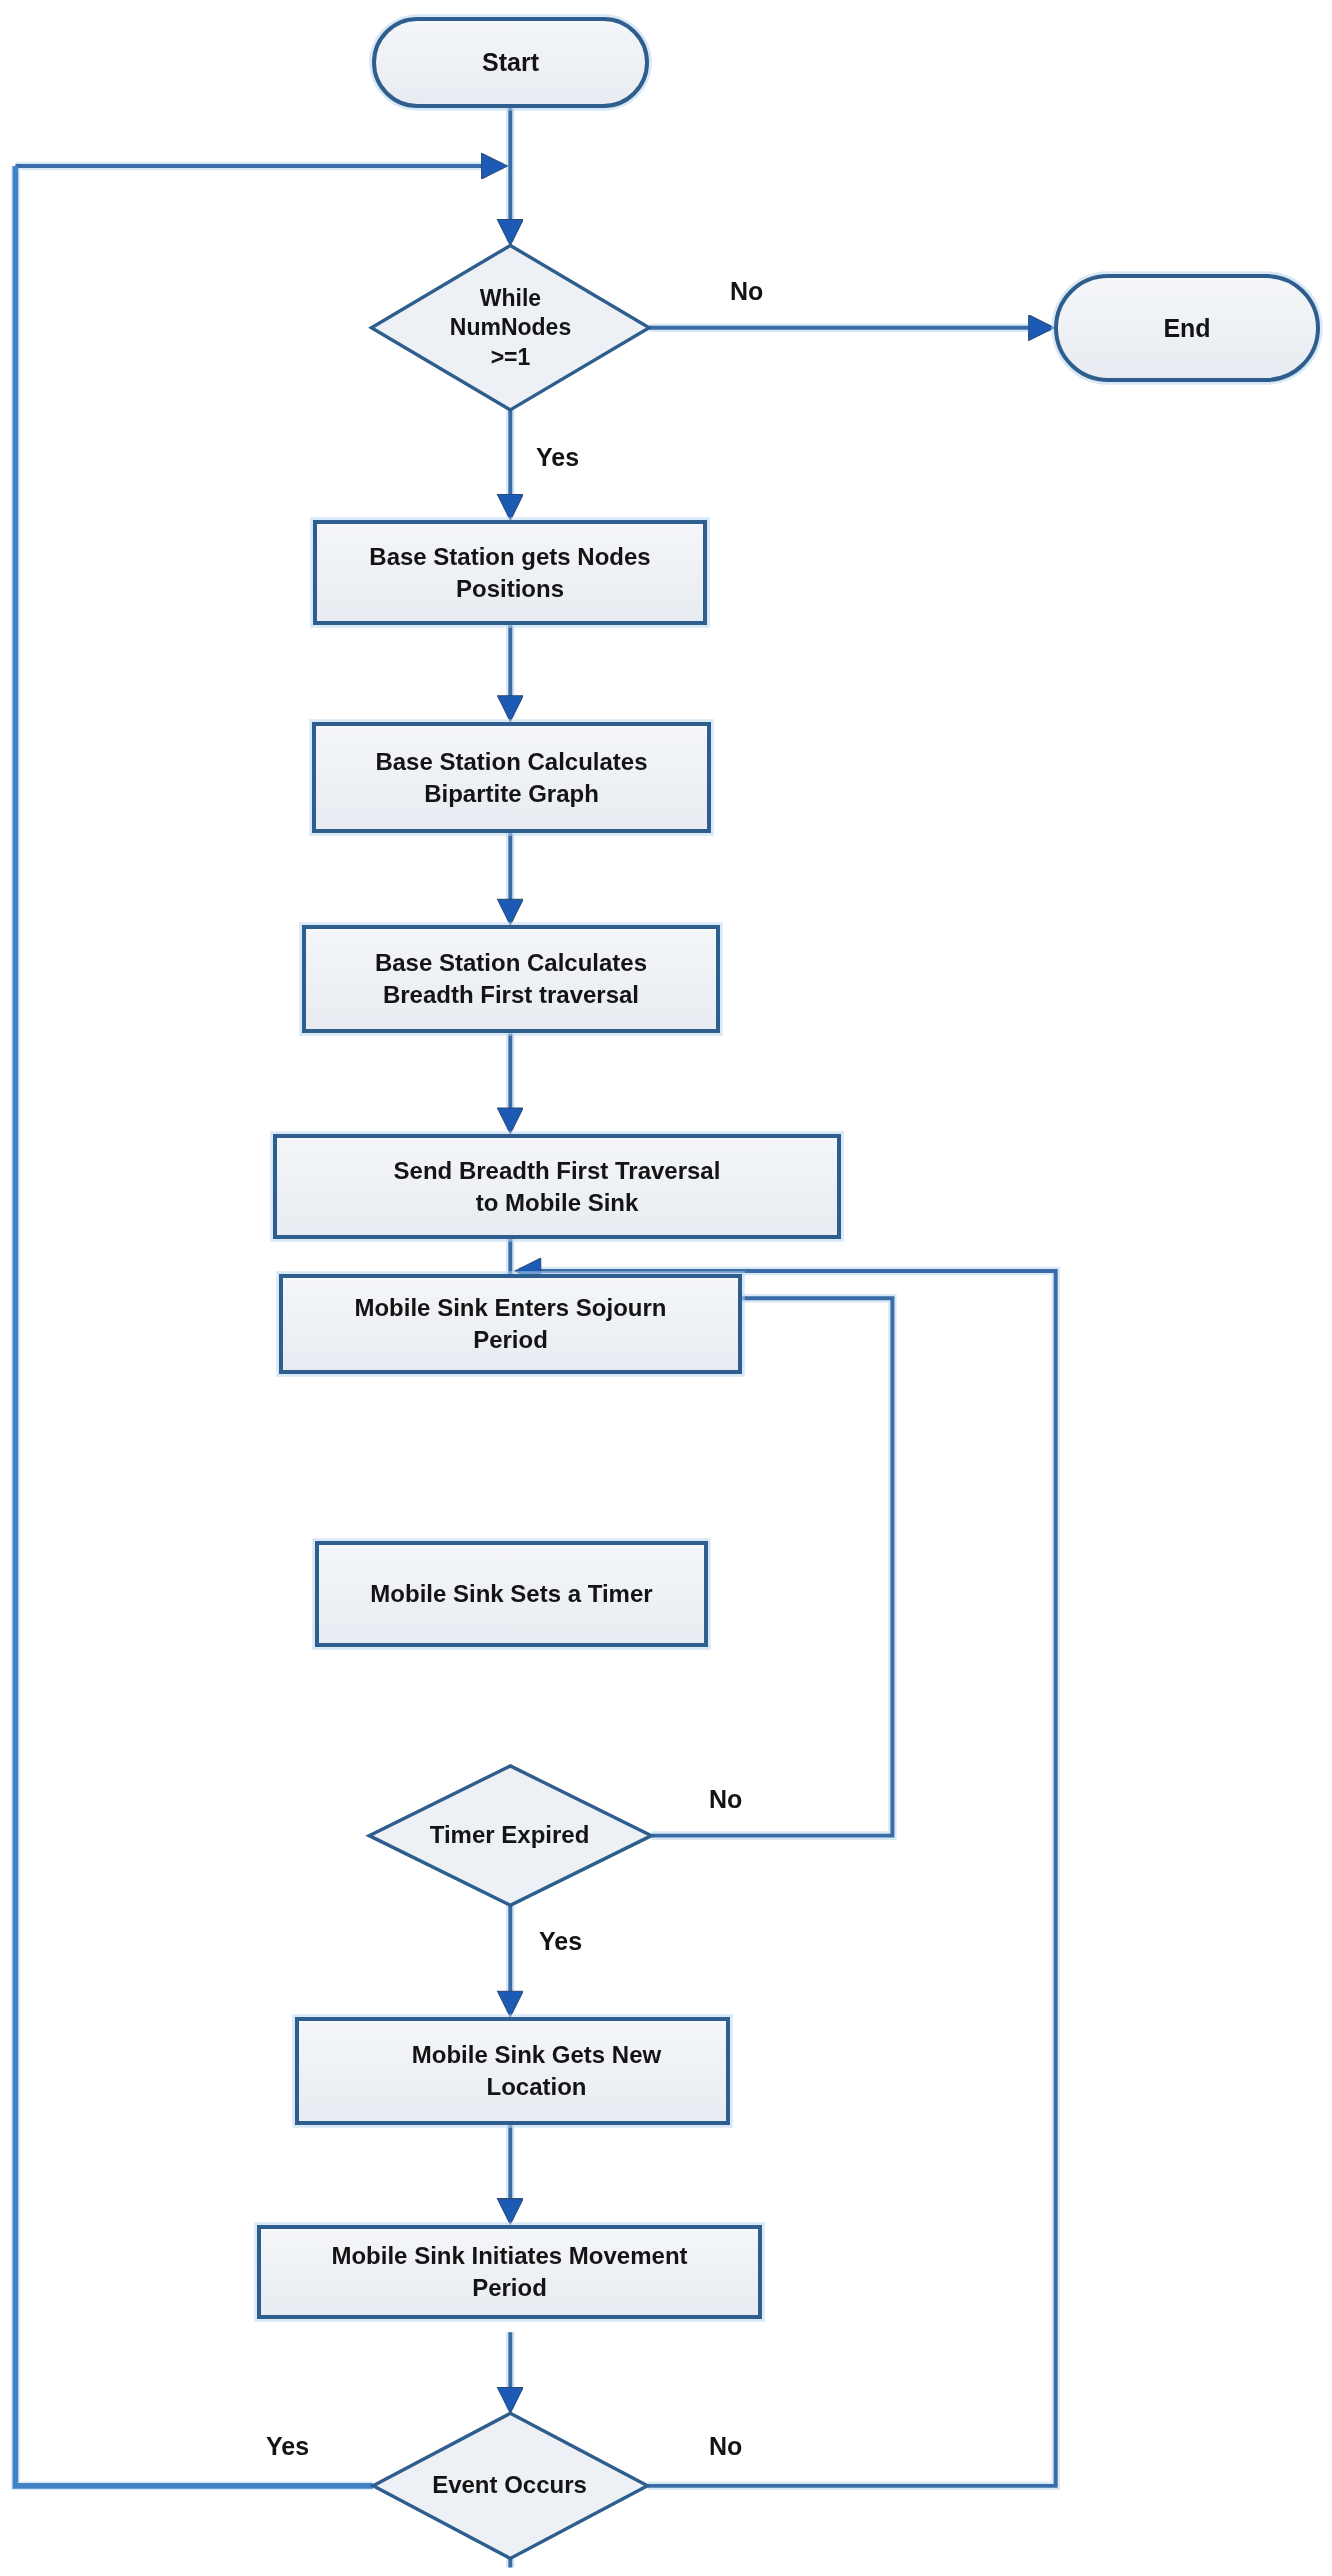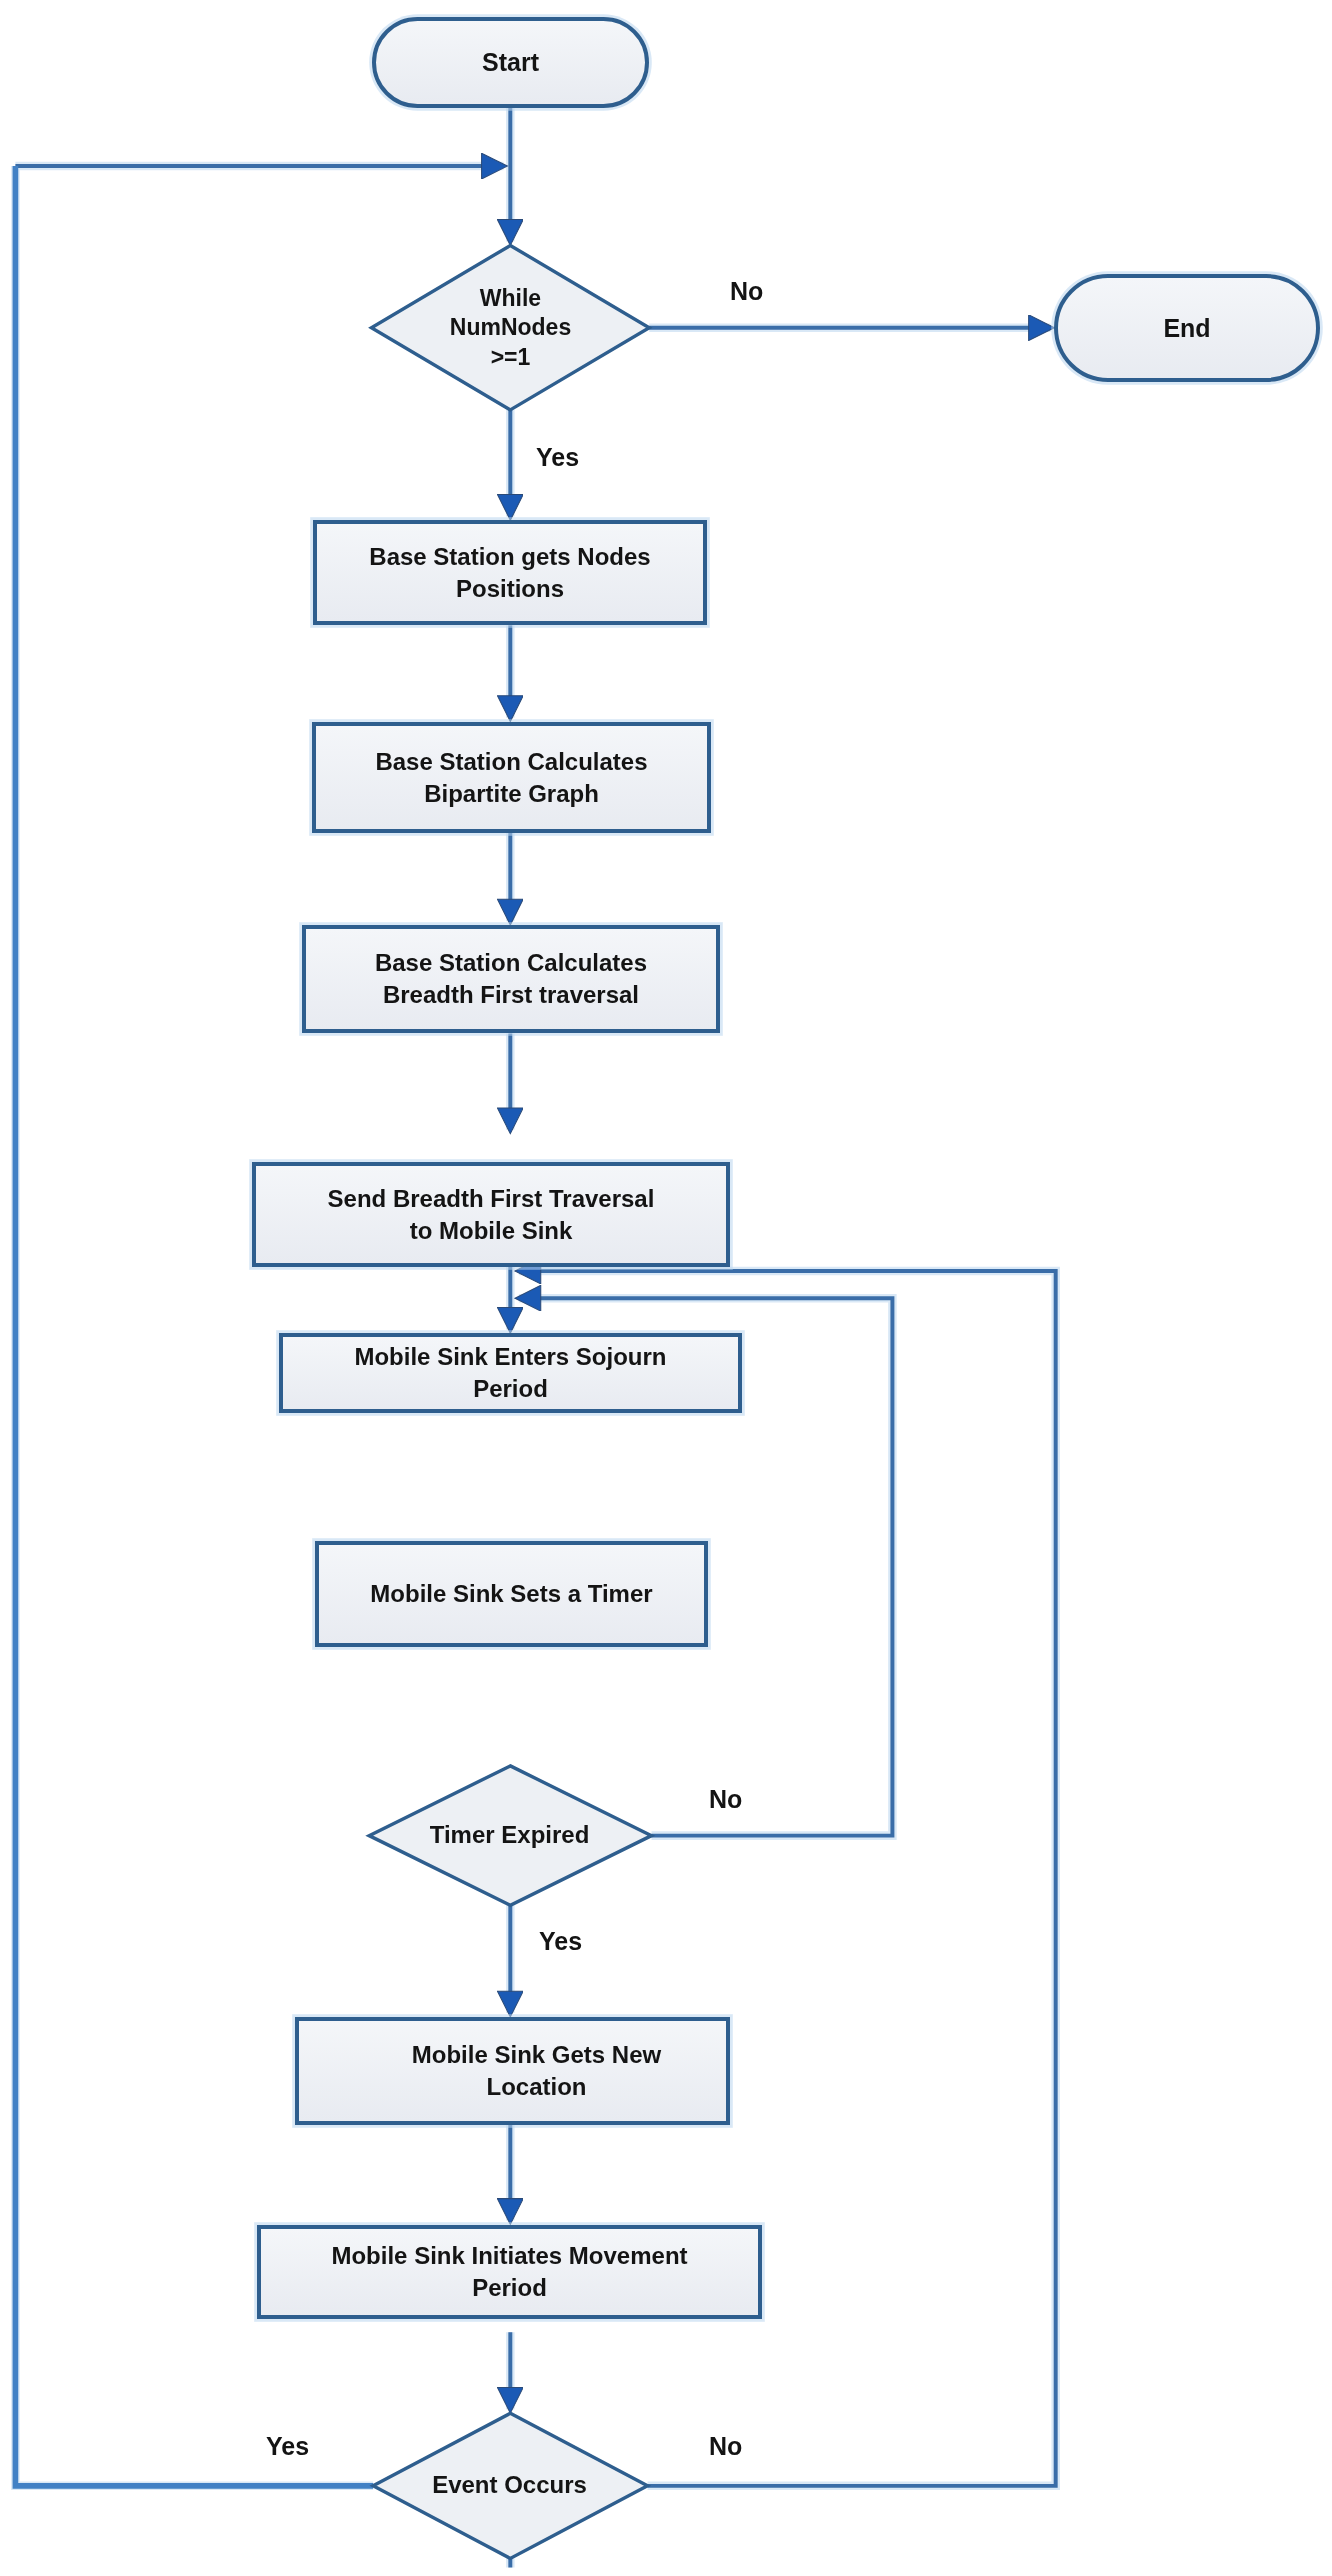--- a/index.html
+++ b/index.html
@@ -114,23 +114,23 @@
 
   <div class="node terminator" style="left:1054px;top:274px;width:266px;height:108px;">End</div>
   <div class="node terminator" style="left:372px;top:17px;width:277px;height:91px;">Start</div>
 
   <div class="node" style="left:313px;top:520px;width:394px;height:105px;">Base Station gets Nodes
 Positions</div>
   <div class="node" style="left:312px;top:722px;width:399px;height:111px;">Base Station Calculates
 Bipartite Graph</div>
   <div class="node" style="left:302px;top:925px;width:418px;height:108px;">Base Station Calculates
 Breadth First traversal</div>
-  <div class="node" style="left:252px;top:1134px;width:478px;height:105px;margin-top:28px;">Send Breadth First Traversal
+  <div class="node" style="left:273px;top:1134px;width:568px;height:105px;">Send Breadth First Traversal
 to Mobile Sink</div>
-  <div class="node" style="left:279px;top:1333px;width:463px;height:80px;">Mobile Sink Enters Sojourn
+  <div class="node" style="left:279px;top:1274px;width:463px;height:100px;">Mobile Sink Enters Sojourn
 Period</div>
   <div class="node" style="left:315px;top:1541px;width:393px;height:106px;">Mobile Sink Sets a Timer</div>
   <div class="node" style="left:295px;top:2017px;width:435px;height:108px;padding-left:48px;">Mobile Sink Gets New
 Location</div>
   <div class="node" style="left:257px;top:2225px;width:505px;height:94px;">Mobile Sink Initiates Movement
 Period</div>
 
   <div class="diamond-label" style="left:397px;top:262px;width:227px;height:132px;font-size:23px;">While
 NumNodes
 &gt;=1</div>

